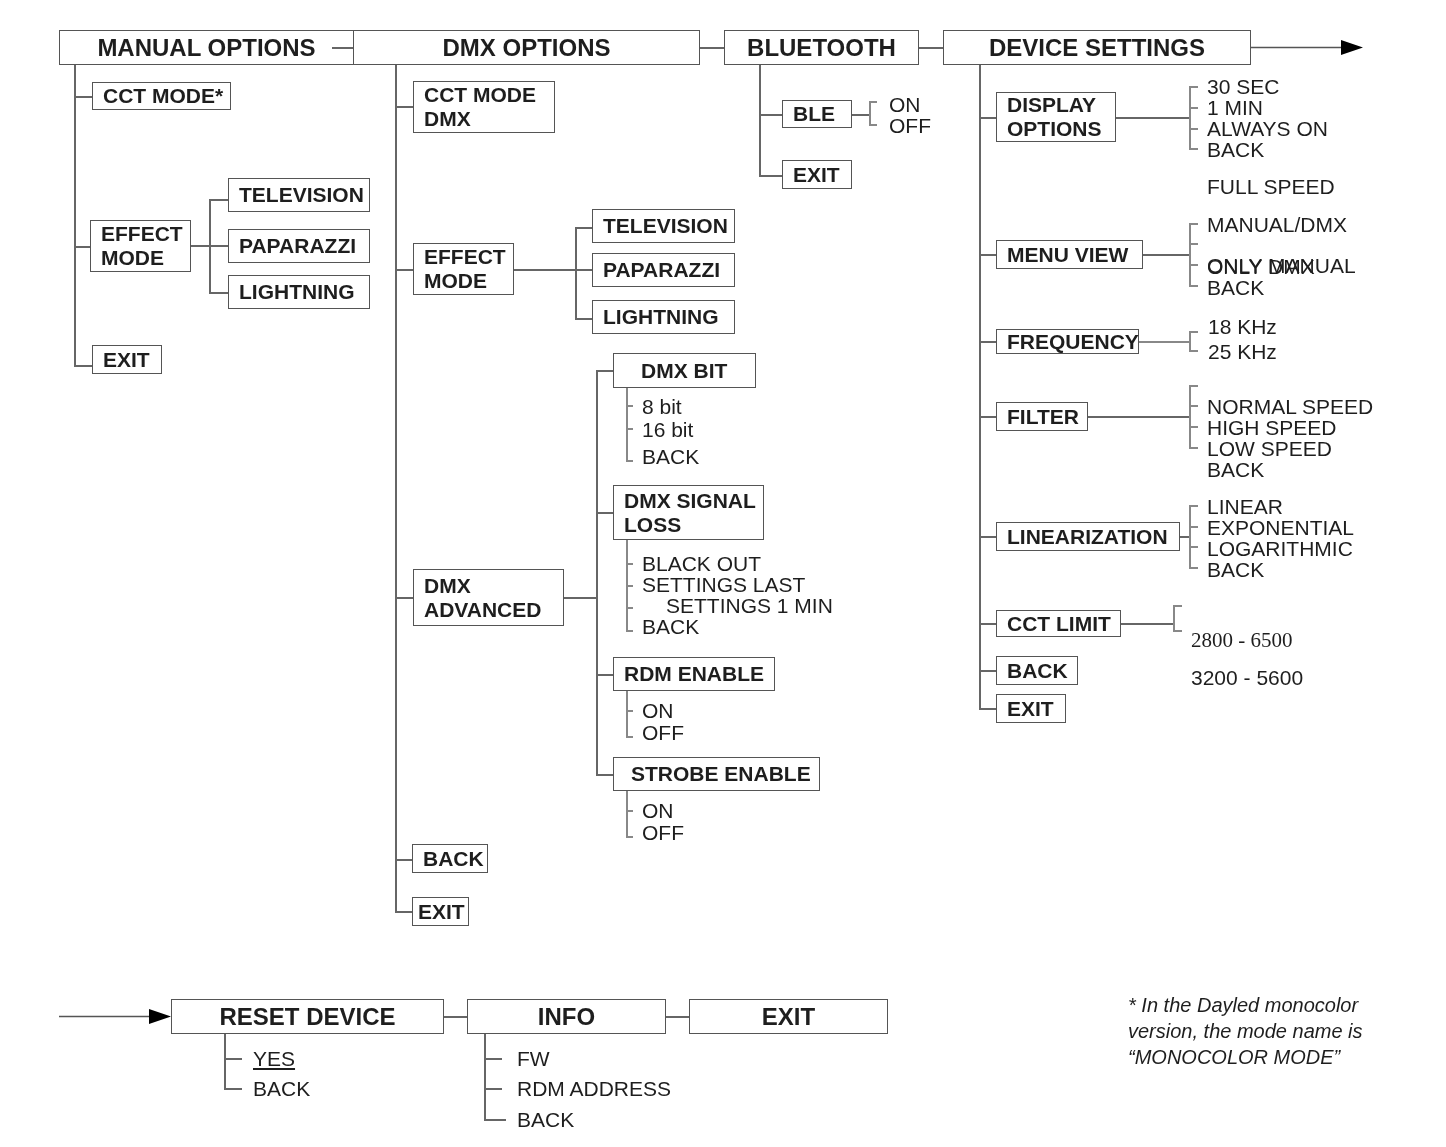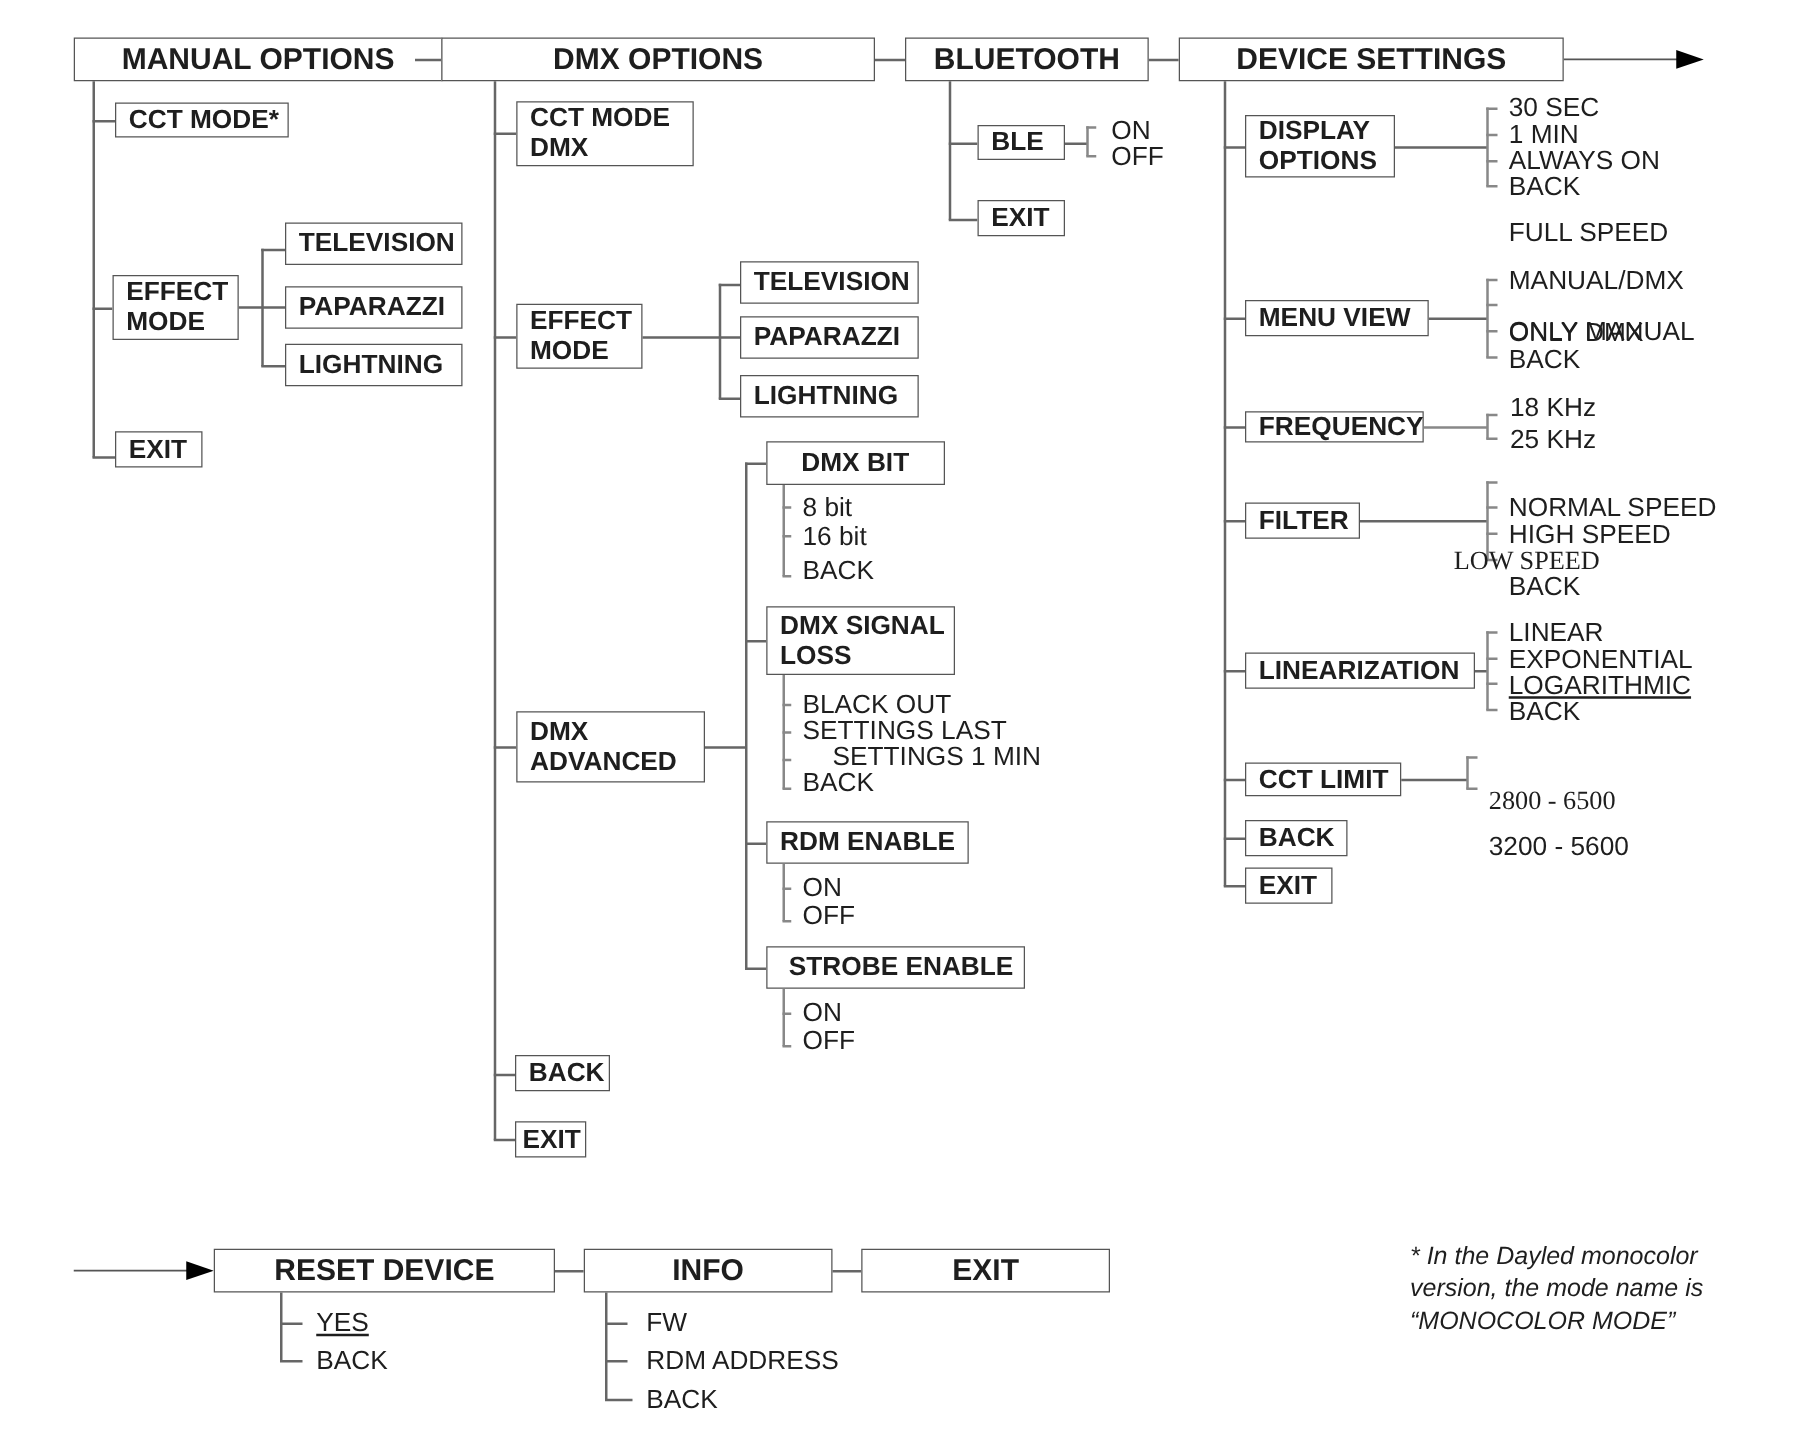--- a/index.html
+++ b/index.html
@@ -225,36 +225,36 @@
     <span>FILTER</span>
   </div>
 <div class="ln h" style="left:1088px;top:416px;width:102px;"></div>
 <div class="ln v" style="left:1189px;top:385px;height:63px;background:#888;"></div>
 <div class="ln h" style="left:1189px;top:385px;width:9px;background:#888;"></div>
 <div class="ln h" style="left:1189px;top:405px;width:9px;background:#888;"></div>
 <div class="ln h" style="left:1189px;top:426px;width:9px;background:#888;"></div>
 <div class="ln h" style="left:1189px;top:447px;width:9px;background:#888;"></div>
 <div class="opt" style="left:1207px;top:396px;">NORMAL SPEED</div>
 <div class="opt" style="left:1207px;top:417px;">HIGH SPEED</div>
-<div class="opt" style="left:1163px;top:438px;font-family:Liberation Serif, serif;">LOW SPEED</div>
+<div class="opt" style="left:1207px;top:438px;">LOW SPEED</div>
 <div class="opt" style="left:1207px;top:459px;">BACK</div>
 
 <div class="ln h" style="left:979px;top:536px;width:17px;"></div>
 <div class="box sub" style="left:996px;top:522px;width:184px;height:29px;">
     <span>LINEARIZATION</span>
   </div>
 <div class="ln h" style="left:1180px;top:536px;width:10px;"></div>
 <div class="ln v" style="left:1189px;top:505px;height:63px;background:#888;"></div>
 <div class="ln h" style="left:1189px;top:505px;width:9px;background:#888;"></div>
 <div class="ln h" style="left:1189px;top:526px;width:9px;background:#888;"></div>
 <div class="ln h" style="left:1189px;top:546px;width:9px;background:#888;"></div>
 <div class="ln h" style="left:1189px;top:567px;width:9px;background:#888;"></div>
 <div class="opt" style="left:1207px;top:496px;">LINEAR</div>
 <div class="opt" style="left:1207px;top:517px;">EXPONENTIAL</div>
-<div class="opt" style="left:1207px;top:538px;text-decoration:underline;">LOGARITHMIC</div>
+<div class="opt" style="left:1207px;top:538px;">LOGARITHMIC</div>
 <div class="opt" style="left:1207px;top:559px;">BACK</div>
 
 <div class="ln h" style="left:979px;top:623px;width:17px;"></div>
 <div class="box sub" style="left:996px;top:610px;width:125px;height:27px;">
     <span>CCT LIMIT</span>
   </div>
 <div class="ln h" style="left:1121px;top:623px;width:53px;"></div>
 <div class="ln v" style="left:1173px;top:605px;height:26px;background:#888;"></div>
 <div class="ln h" style="left:1173px;top:605px;width:9px;background:#888;"></div>
 <div class="ln h" style="left:1173px;top:630px;width:9px;background:#888;"></div>

